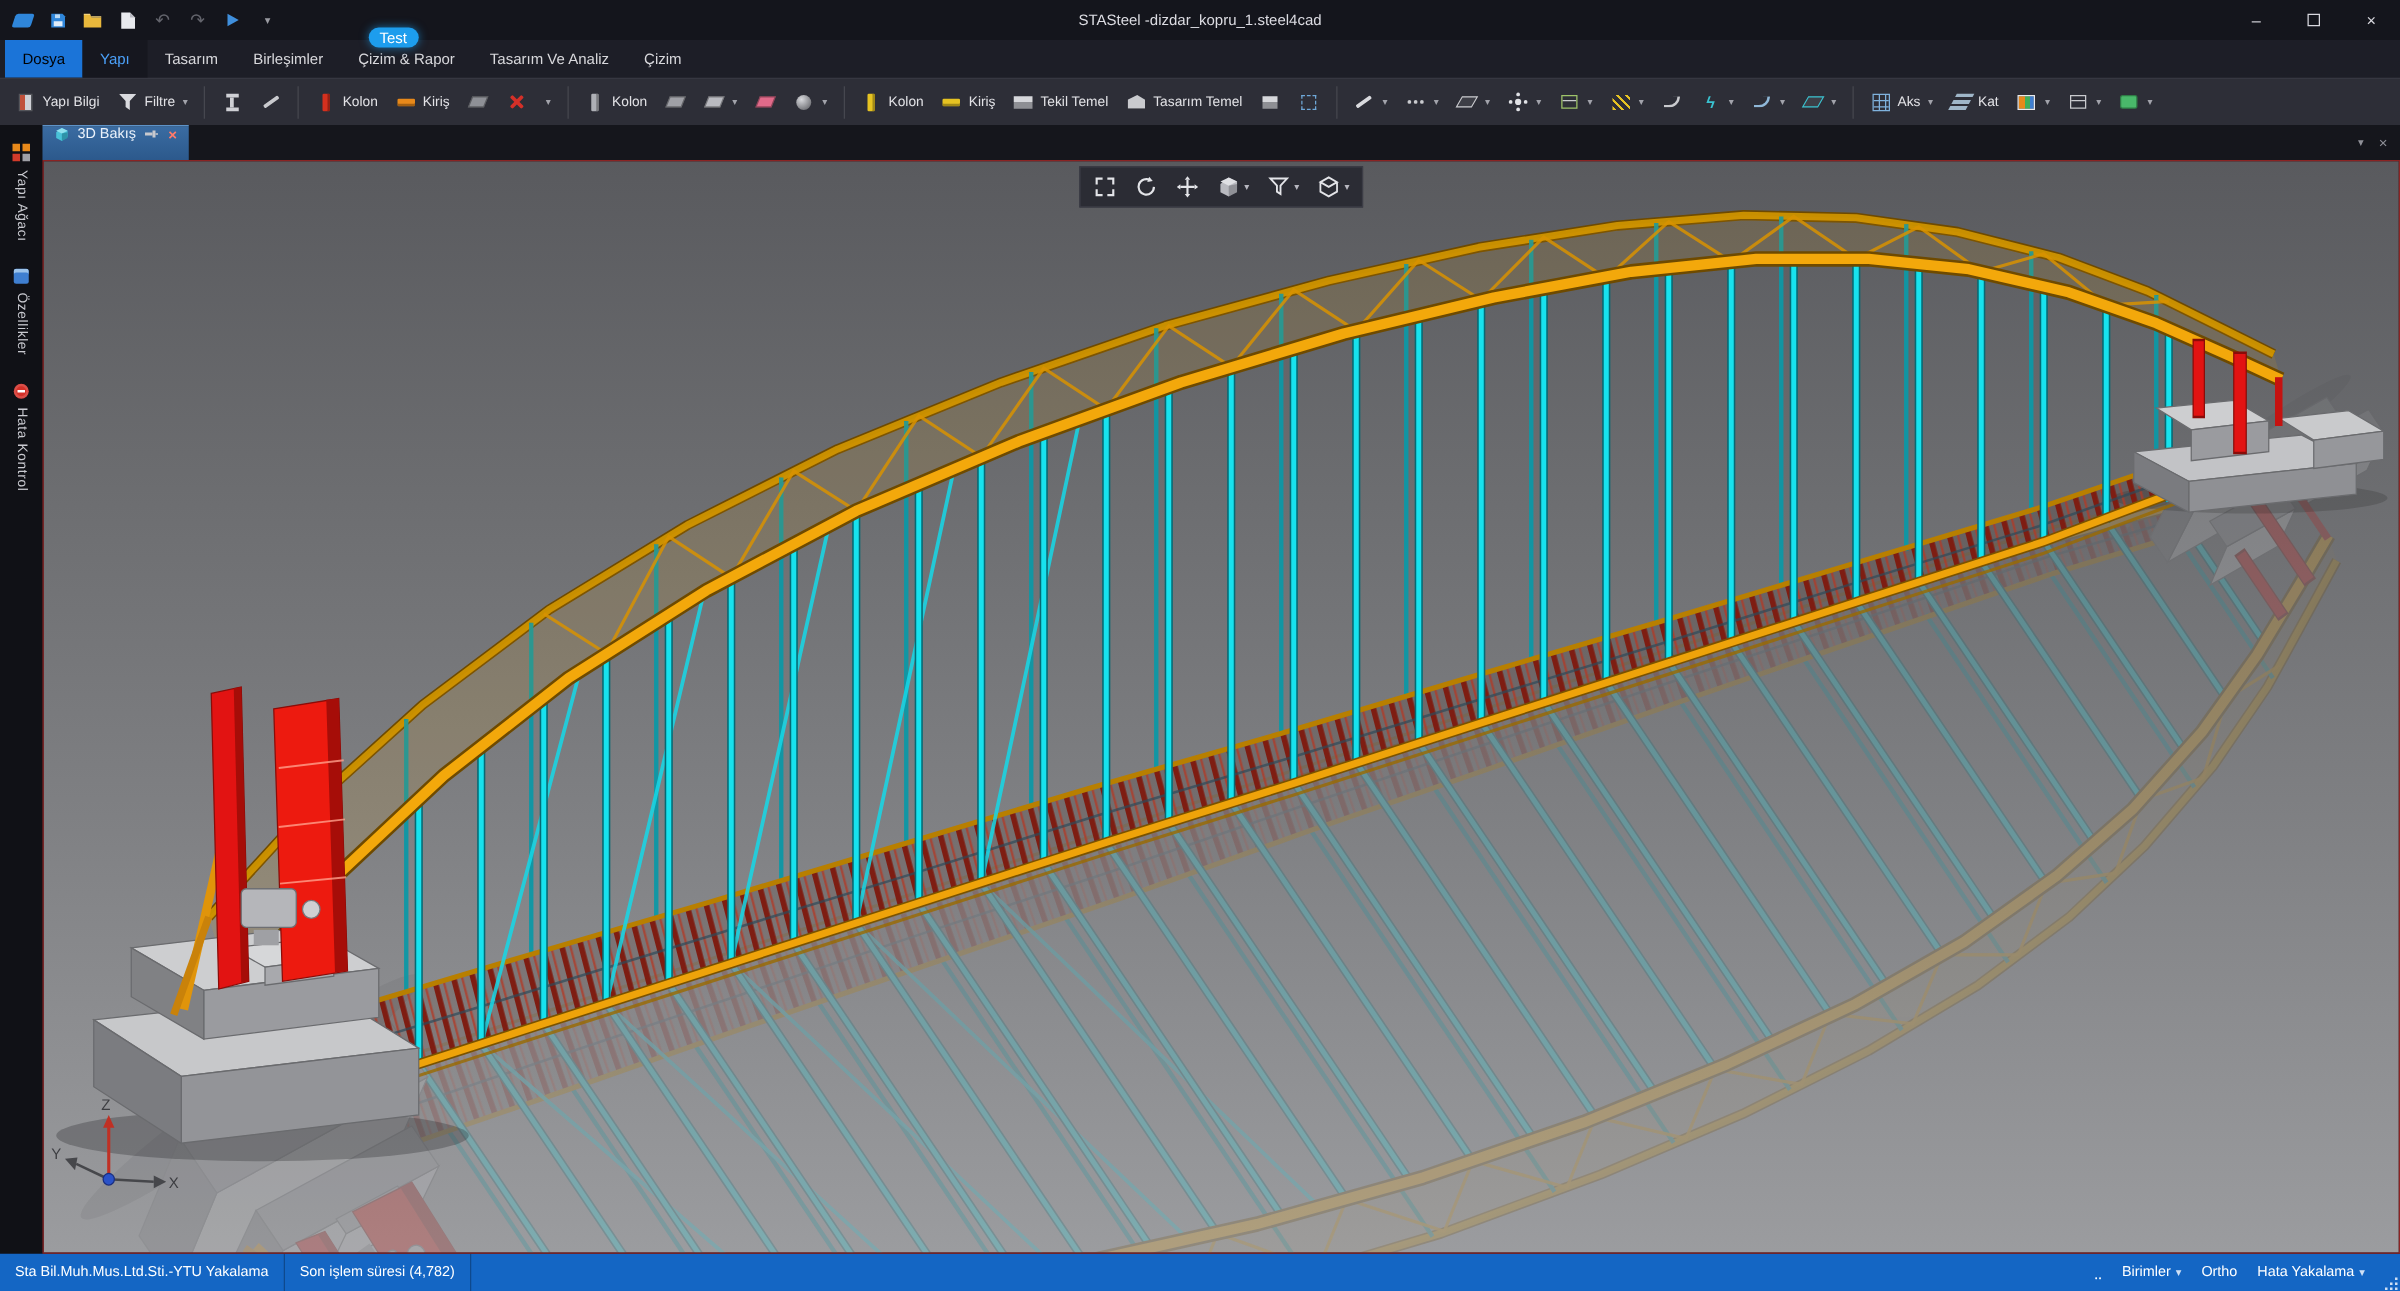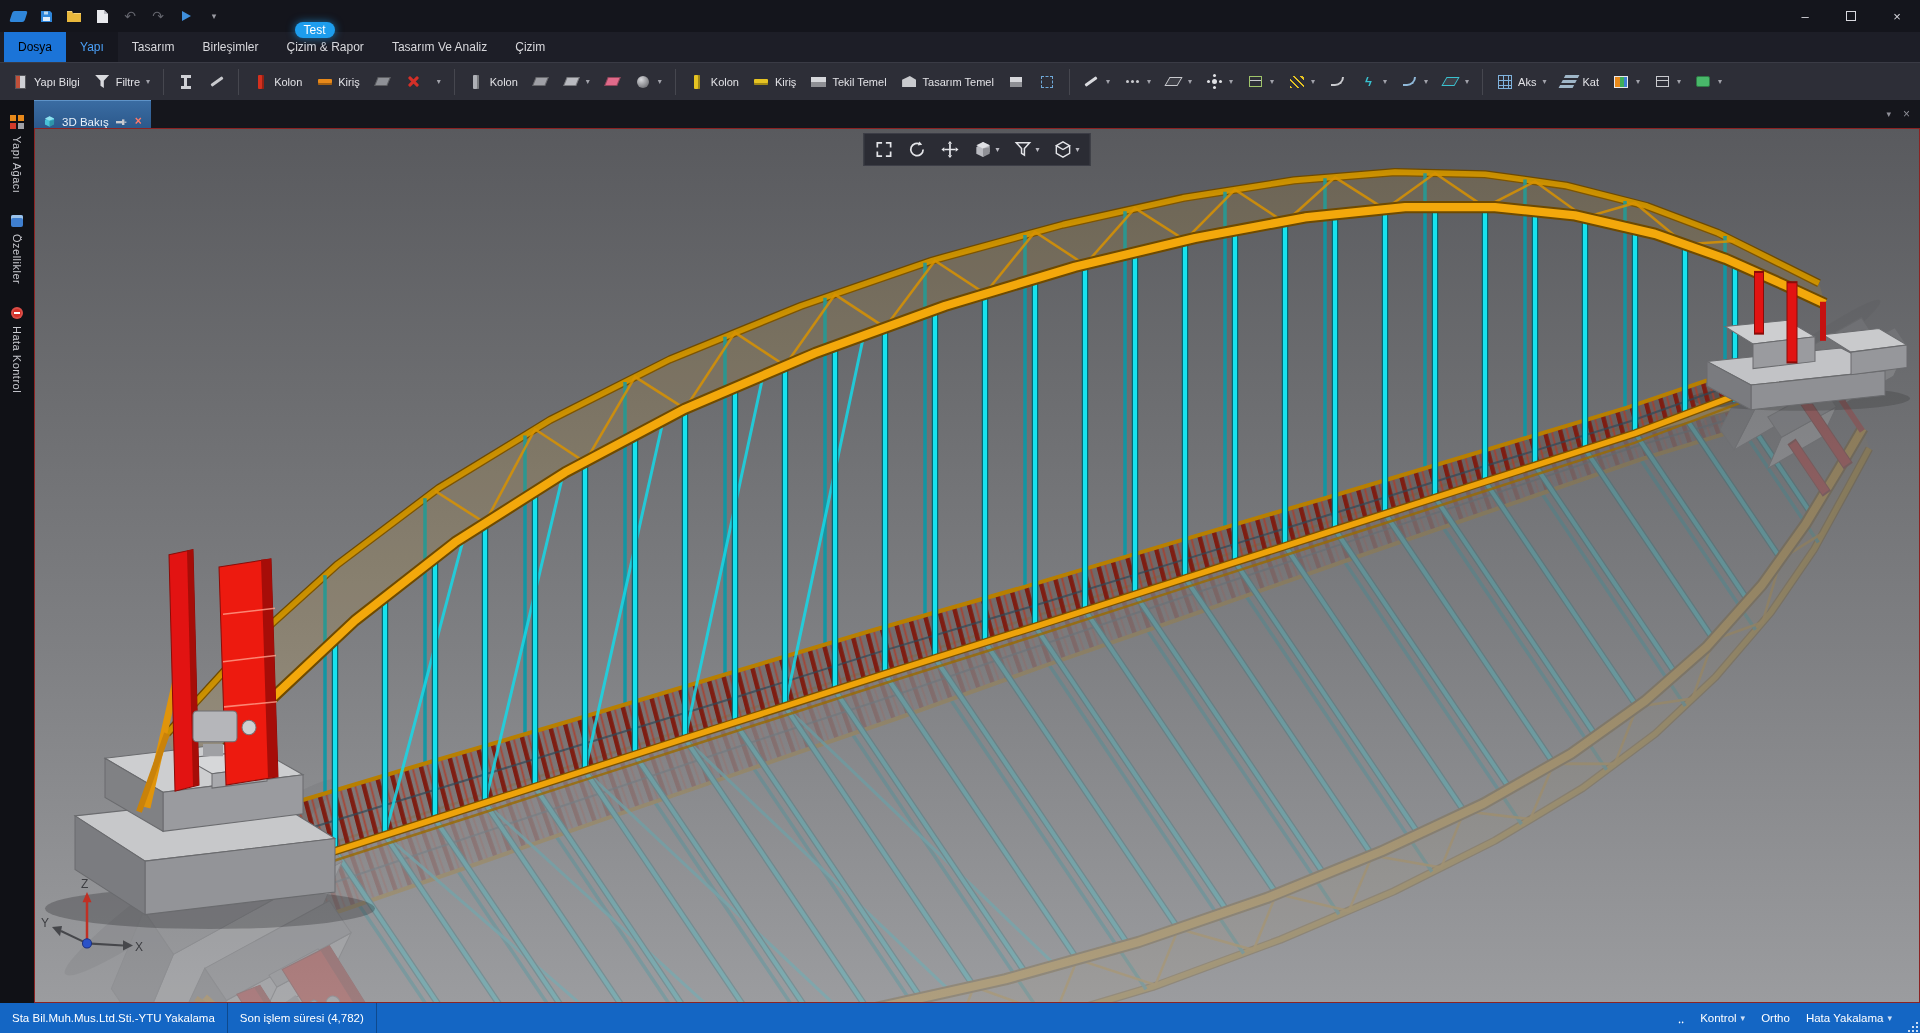--- a/index.html
+++ b/index.html
@@ -70,21 +70,21 @@
   .side-label { writing-mode:vertical-rl; font-size:11px; color:#c9cad0; letter-spacing:.5px; }
   .tree-ic { width:6px; height:6px; background:#e8891a; box-shadow:8px 0 0 #e8891a,0 8px 0 #d23b2a,8px 8px 0 #9fa0a6; margin:0 8px 8px 0; }
   .prop-ic { width:12px; height:12px; background:#3f7fd0; box-shadow:inset 0 3px 0 #9cc3ea; border-radius:2px; }
   .err-ic { width:12px; height:12px; border-radius:50%; background:#d43028; box-shadow:inset 0 0 0 2px rgba(255,255,255,.15); position:relative; }
   .err-ic::after { content:""; position:absolute; left:3px; top:5px; width:6px; height:2px; background:#fff; }
 
   .workarea { flex:1; display:flex; flex-direction:column; min-width:0; }
 
   
   .tabstrip { height:28px; background:#15161c; display:flex; align-items:stretch; flex:none; }
-  .vtab { display:flex; align-items:flex-end; gap:6px; padding:0 9px; background:linear-gradient(#3a6ca2,#2c598c); border-top:1px solid #5e93c8; font-size:11.5px; color:#eaf2fb; }
+  .vtab { display:flex; align-items:flex-start; gap:6px; padding:0 9px; background:linear-gradient(#3a6ca2,#2c598c); border-top:1px solid #5e93c8; font-size:11.5px; color:#eaf2fb; }
   .vtab-close { color:#ff7a6a; font-size:12px; font-weight:bold; padding-left:2px; }
   .strip-right { margin-left:auto; display:flex; align-items:center; gap:12px; padding-right:10px; color:#8f9098; }
   .strip-right .sr-caret { font-size:9px; }
   .strip-right .sr-x { font-size:12px; }
 
   
   .viewport { flex:1; position:relative; border:1px solid #8b2323; min-height:0;
     background:linear-gradient(180deg,#595a5e 0%,#6c6d70 30%,#7f8083 60%,#9b9c9f 100%); overflow:hidden; }
   .scene { position:absolute; inset:0; width:100%; height:100%; display:block; }
 
@@ -144,20 +144,21 @@
       <span class="tb-icon">
           <span class="tb-glyph">↷</span>
         </span>
       <span class="tb-icon">
           <span class="flagic"></span>
         </span>
       <span class="tb-icon">
           <span class="tb-caret">▾</span>
         </span>
     </div>
+    <div class="tb-title">STASteel -dizdar_kopru_1.steel4cad</div>
     <div class="tb-right">
       <span class="winbtn">–</span>
       <span class="winbtn">
           <span class="maxbox"></span>
         </span>
       <span class="winbtn">×</span>
     </div>
   </div>
 
   <div class="menubar">
@@ -558,21 +559,21 @@
 
     </div>
   </div>
 
   <div class="statusbar">
     <div class="sb-seg">Sta Bil.Muh.Mus.Ltd.Sti.-YTU Yakalama</div>
     <div class="sb-seg">Son işlem süresi (4,782)</div>
     <div class="sb-right">
       <span class="sb-item">‥</span>
       <span class="sb-item">
-        <span>Kontrol</span>
+        <span>Birimler</span>
         <span class="sb-caret">▾</span>
       </span>
       <span class="sb-item">Ortho</span>
       <span class="sb-item">
         <span>Hata Yakalama</span>
         <span class="sb-caret">▾</span>
       </span>
       <span class="grip"></span>
     </div>
   </div>

